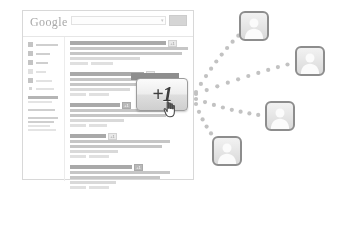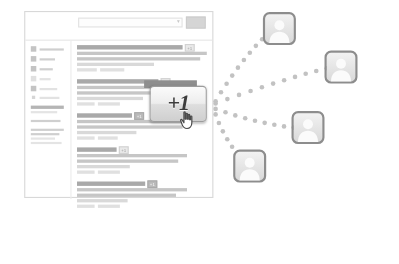--- a/index.html
+++ b/index.html
@@ -247,20 +247,21 @@
   }
 </style>
 </head>
 <body>
 
 <div id="stage">
 
   <div id="results-panel">
 
     <div id="panel-header">
+      <div id="google-logo">Google</div>
       <div id="search-input"></div>
       <div id="search-caret">▾</div>
       <div id="search-button"></div>
     </div>
 
     <div id="sidebar">
       <div id="nav-list">
           <div class="nav-row">
             <span class="nav-icon"></span>
             <span class="nav-line" style="width: 22px;"></span>

